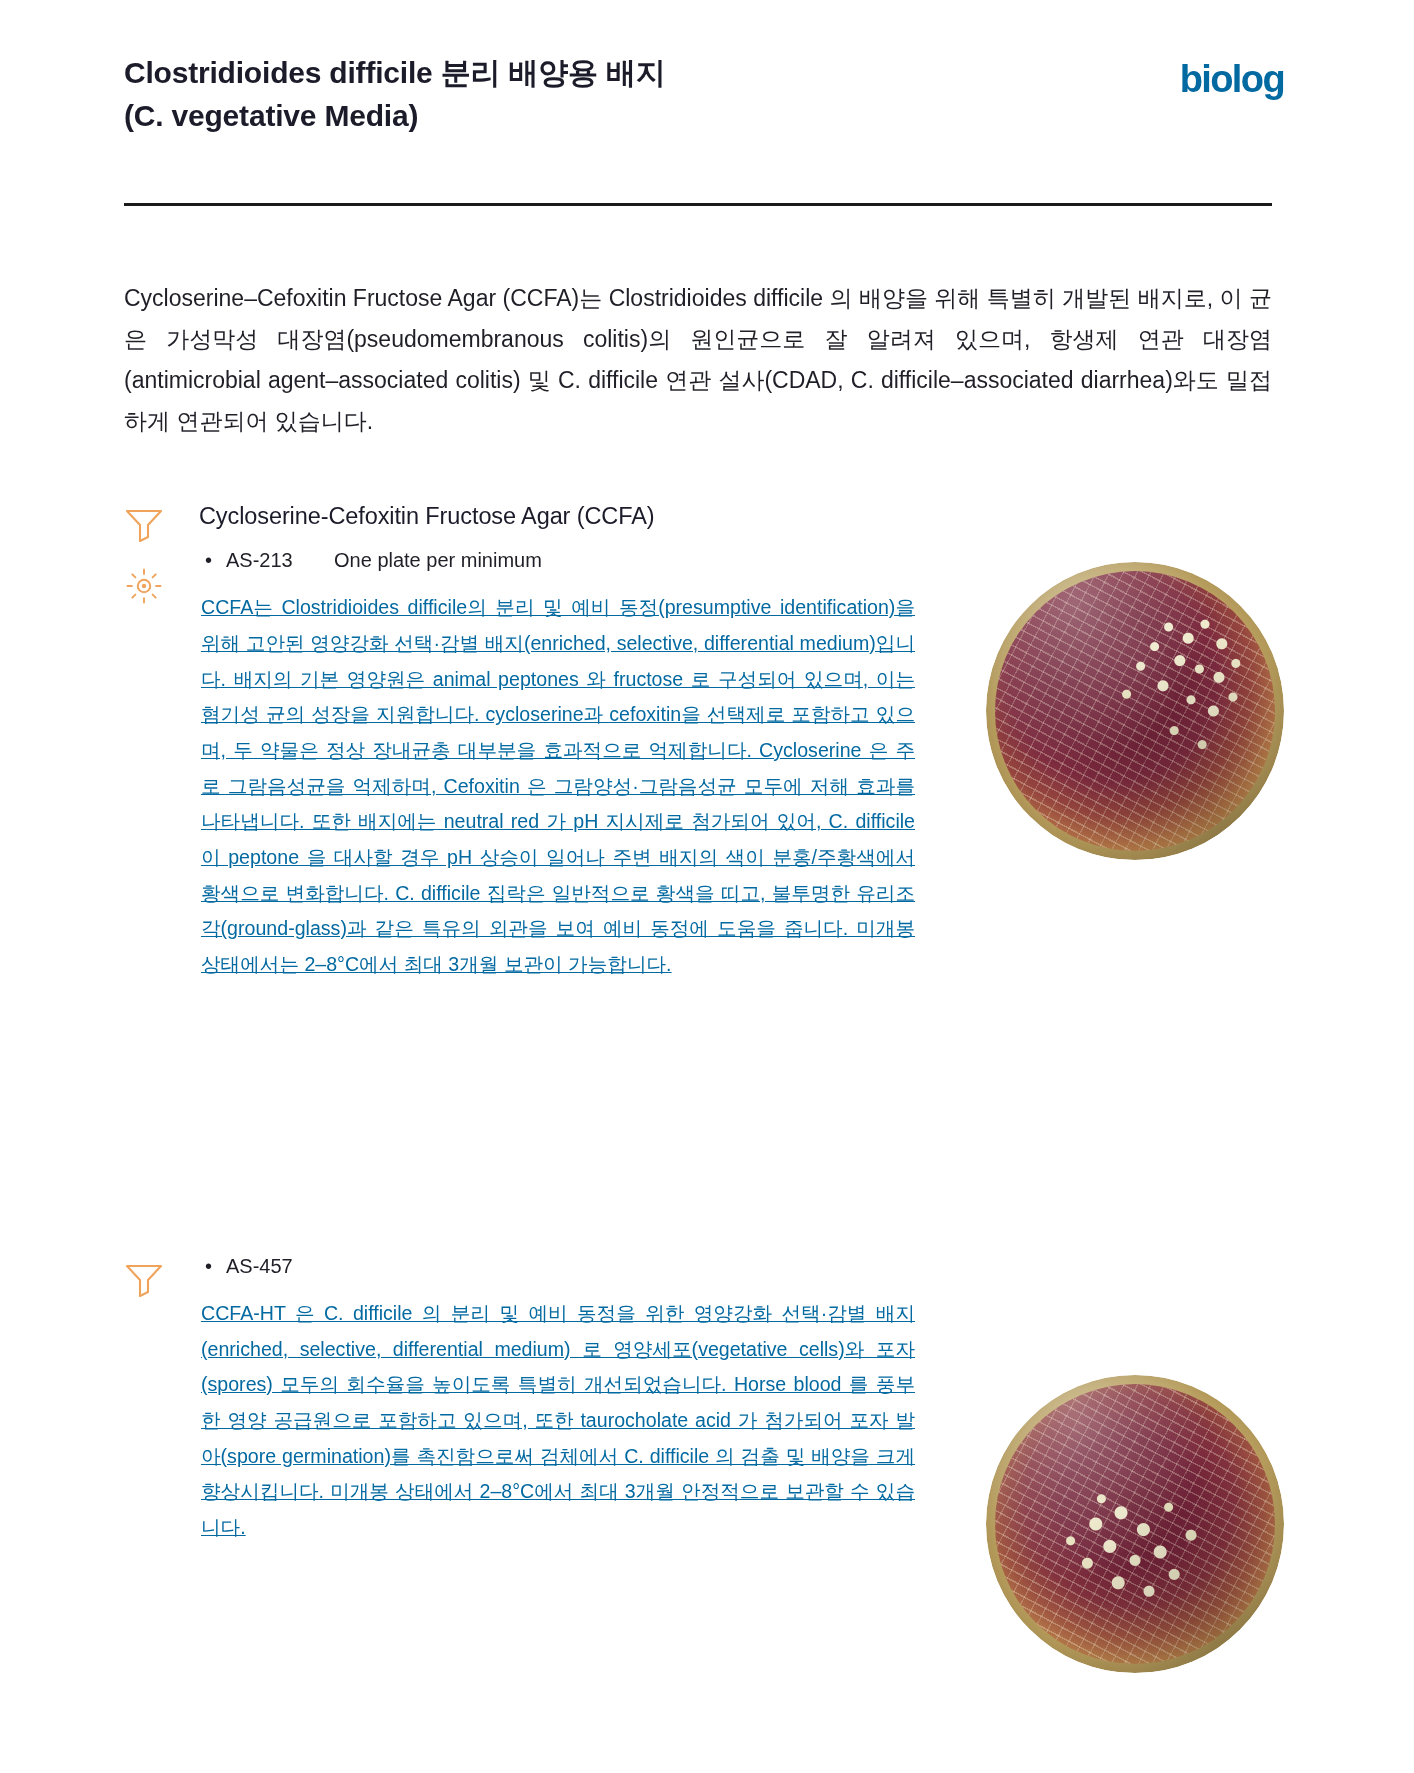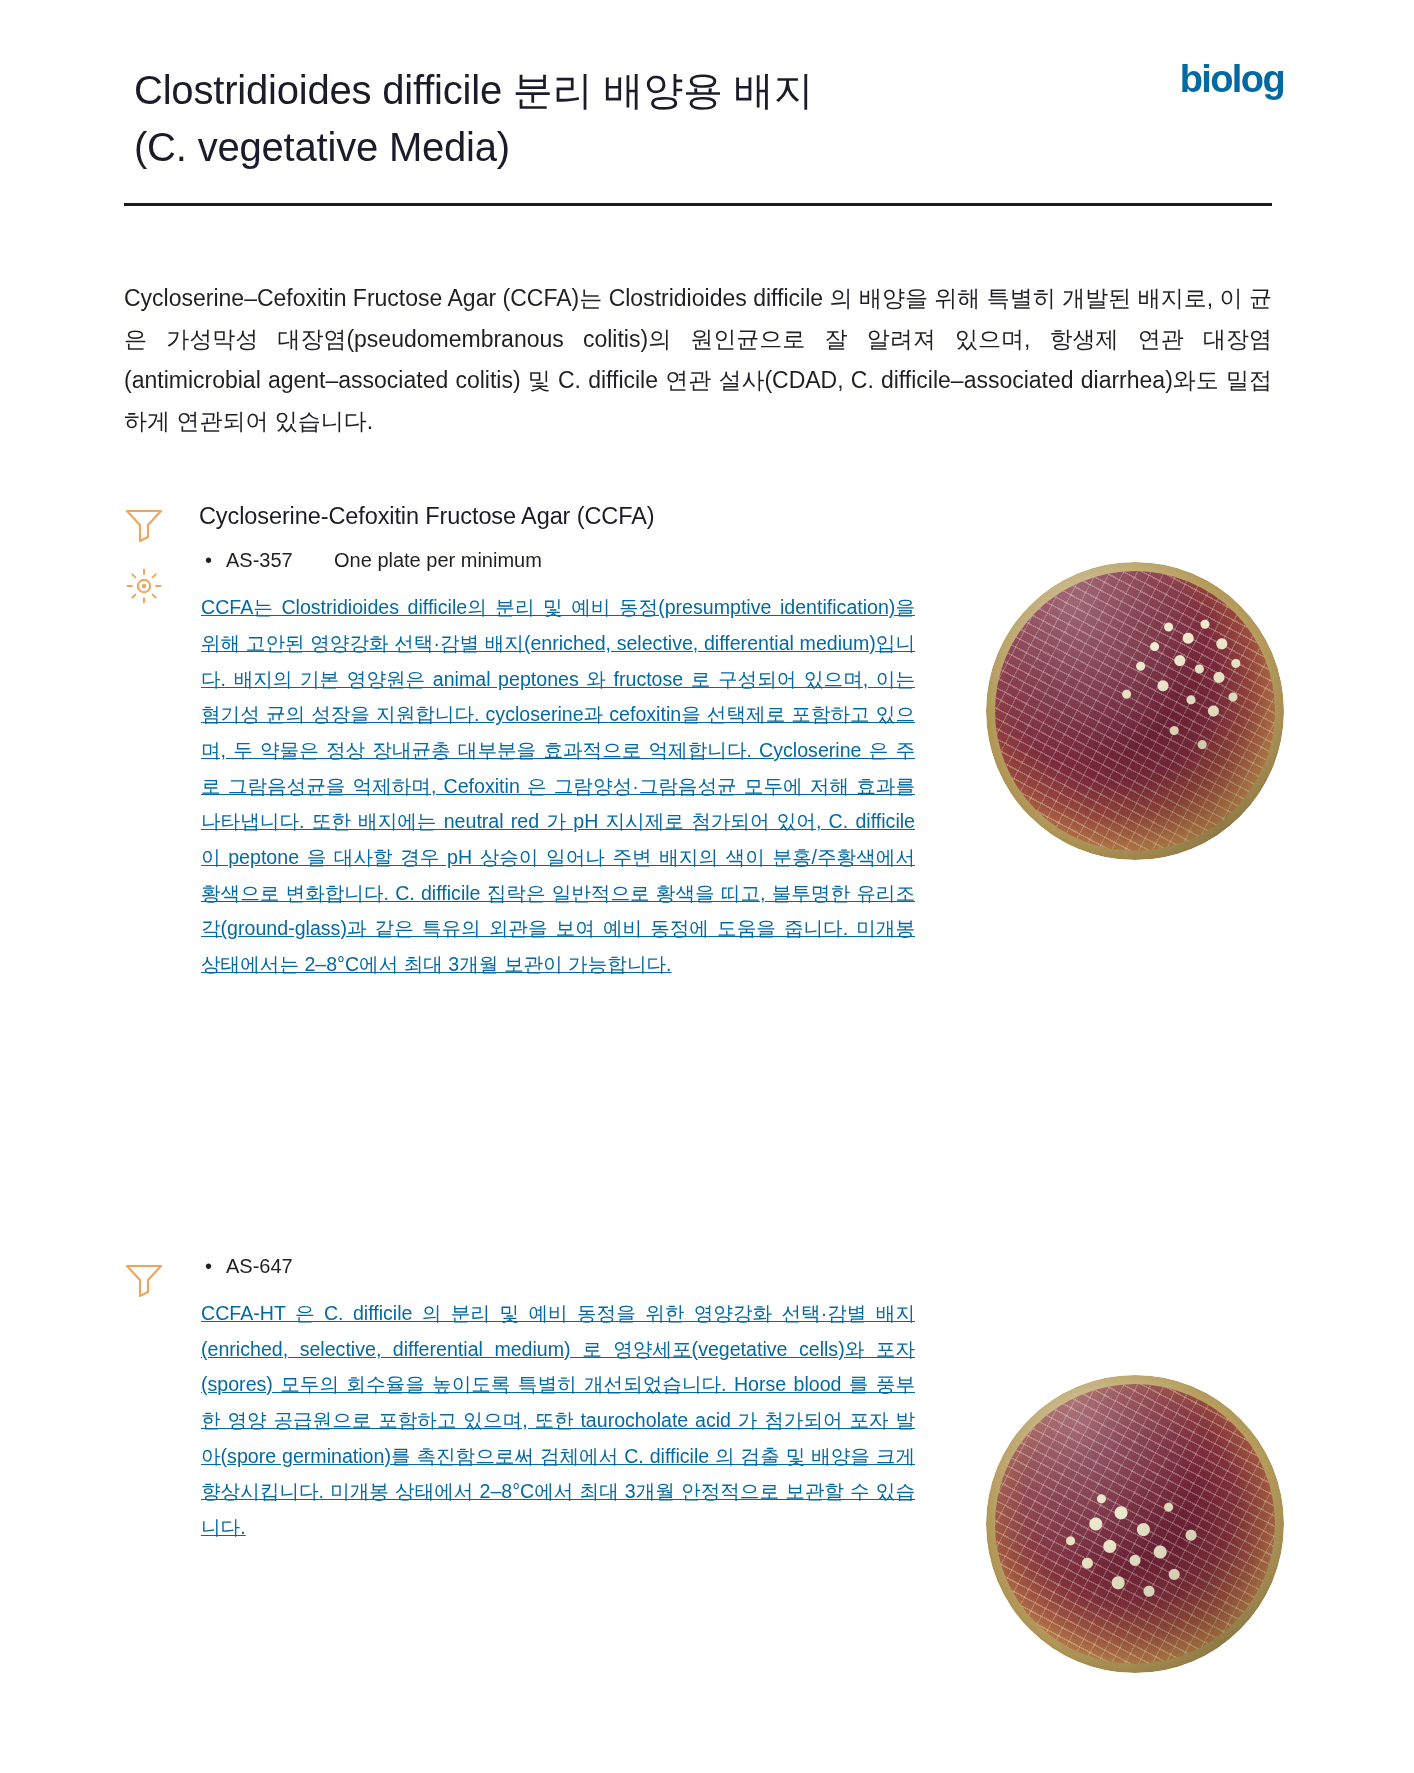--- a/index.html
+++ b/index.html
@@ -27,26 +27,26 @@
   .header {
     position: absolute;
     left: 124px;
     top: 52px;
     width: 1160px;
     display: flex;
     align-items: flex-start;
     justify-content: space-between;
   }
   .doc-title {
-    font-size: 40px;
-    font-weight: normal;
+    font-size: 30px;
+    font-weight: bold;
     line-height: 1.42;
     letter-spacing: -0.2px;
     color: #1b1b2a;
-    margin: 10px;
+    margin: 0;
     max-width: 830px;
   }
   .brand {
     font-size: 38px;
     font-weight: bold;
     letter-spacing: -1.6px;
     color: #0369a1;
     line-height: 1;
     margin-top: 8px;
     white-space: nowrap;
@@ -282,21 +282,21 @@
           </g>
         </svg>
       </span>
     </div>
 
     <div class="sec-body">
       <h2 class="sec-title">Cycloserine-Cefoxitin Fructose Agar (CCFA)</h2>
 
       <div class="bullet-row">
         <span class="bullet-dot">•</span>
-        <span class="bullet-code">AS-357</span>
+        <span class="bullet-code">AS-213</span>
         <span>One plate per minimum</span>
       </div>
 
       <p class="sec-text">CCFA는 Clostridioides difficile의 분리 및 예비 동정(presumptive identification)을 위해 고안된 영양강화 선택·감별 배지(enriched, selective, differential medium)입니다. 배지의 기본 영양원은 animal peptones 와 fructose 로 구성되어 있으며, 이는 혐기성 균의 성장을 지원합니다. cycloserine과 cefoxitin을 선택제로 포함하고 있으며, 두 약물은 정상 장내균총 대부분을 효과적으로 억제합니다. Cycloserine 은 주로 그람음성균을 억제하며, Cefoxitin 은 그람양성·그람음성균 모두에 저해 효과를 나타냅니다. 또한 배지에는 neutral red 가 pH 지시제로 첨가되어 있어, C. difficile 이 peptone 을 대사할 경우 pH 상승이 일어나 주변 배지의 색이 분홍/주황색에서 황색으로 변화합니다. C. difficile 집락은 일반적으로 황색을 띠고, 불투명한 유리조각(ground-glass)과 같은 특유의 외관을 보여 예비 동정에 도움을 줍니다. 미개봉 상태에서는 2–8°C에서 최대 3개월 보관이 가능합니다.</p>
 
       <div class="plate-wrap" id="plate-ccfa">
         <div class="plate plate-rim"></div>
         <div class="plate plate-medium"></div>
         <div class="plate streaks"></div>
         <div class="plate streaks2"></div>
@@ -313,21 +313,21 @@
         <svg width="40" height="36" viewBox="0 0 40 36" fill="none" xmlns="http://www.w3.org/2000/svg">
           <path d="M3 5h34L24 19v12l-8 4V19L3 5z" stroke="#f0a35a" stroke-width="2.1" stroke-linejoin="round" fill="none"></path>
         </svg>
       </span>
     </div>
 
     <div class="sec-body">
 
       <div class="bullet-row">
         <span class="bullet-dot">•</span>
-        <span class="bullet-code">AS-647</span>
+        <span class="bullet-code">AS-457</span>
       </div>
 
       <p class="sec-text">CCFA-HT 은 C. difficile 의 분리 및 예비 동정을 위한 영양강화 선택·감별 배지(enriched, selective, differential medium) 로 영양세포(vegetative cells)와 포자(spores) 모두의 회수율을 높이도록 특별히 개선되었습니다. Horse blood 를 풍부한 영양 공급원으로 포함하고 있으며, 또한 taurocholate acid 가 첨가되어 포자 발아(spore germination)를 촉진함으로써 검체에서 C. difficile 의 검출 및 배양을 크게 향상시킵니다. 미개봉 상태에서 2–8°C에서 최대 3개월 안정적으로 보관할 수 있습니다.</p>
 
       <div class="plate-wrap" id="plate-ccfaht">
         <div class="plate plate-rim"></div>
         <div class="plate plate-medium ht"></div>
         <div class="plate streaks"></div>
         <div class="plate streaks2"></div>
         <div class="plate colonies" id="colonies-ht"></div>

